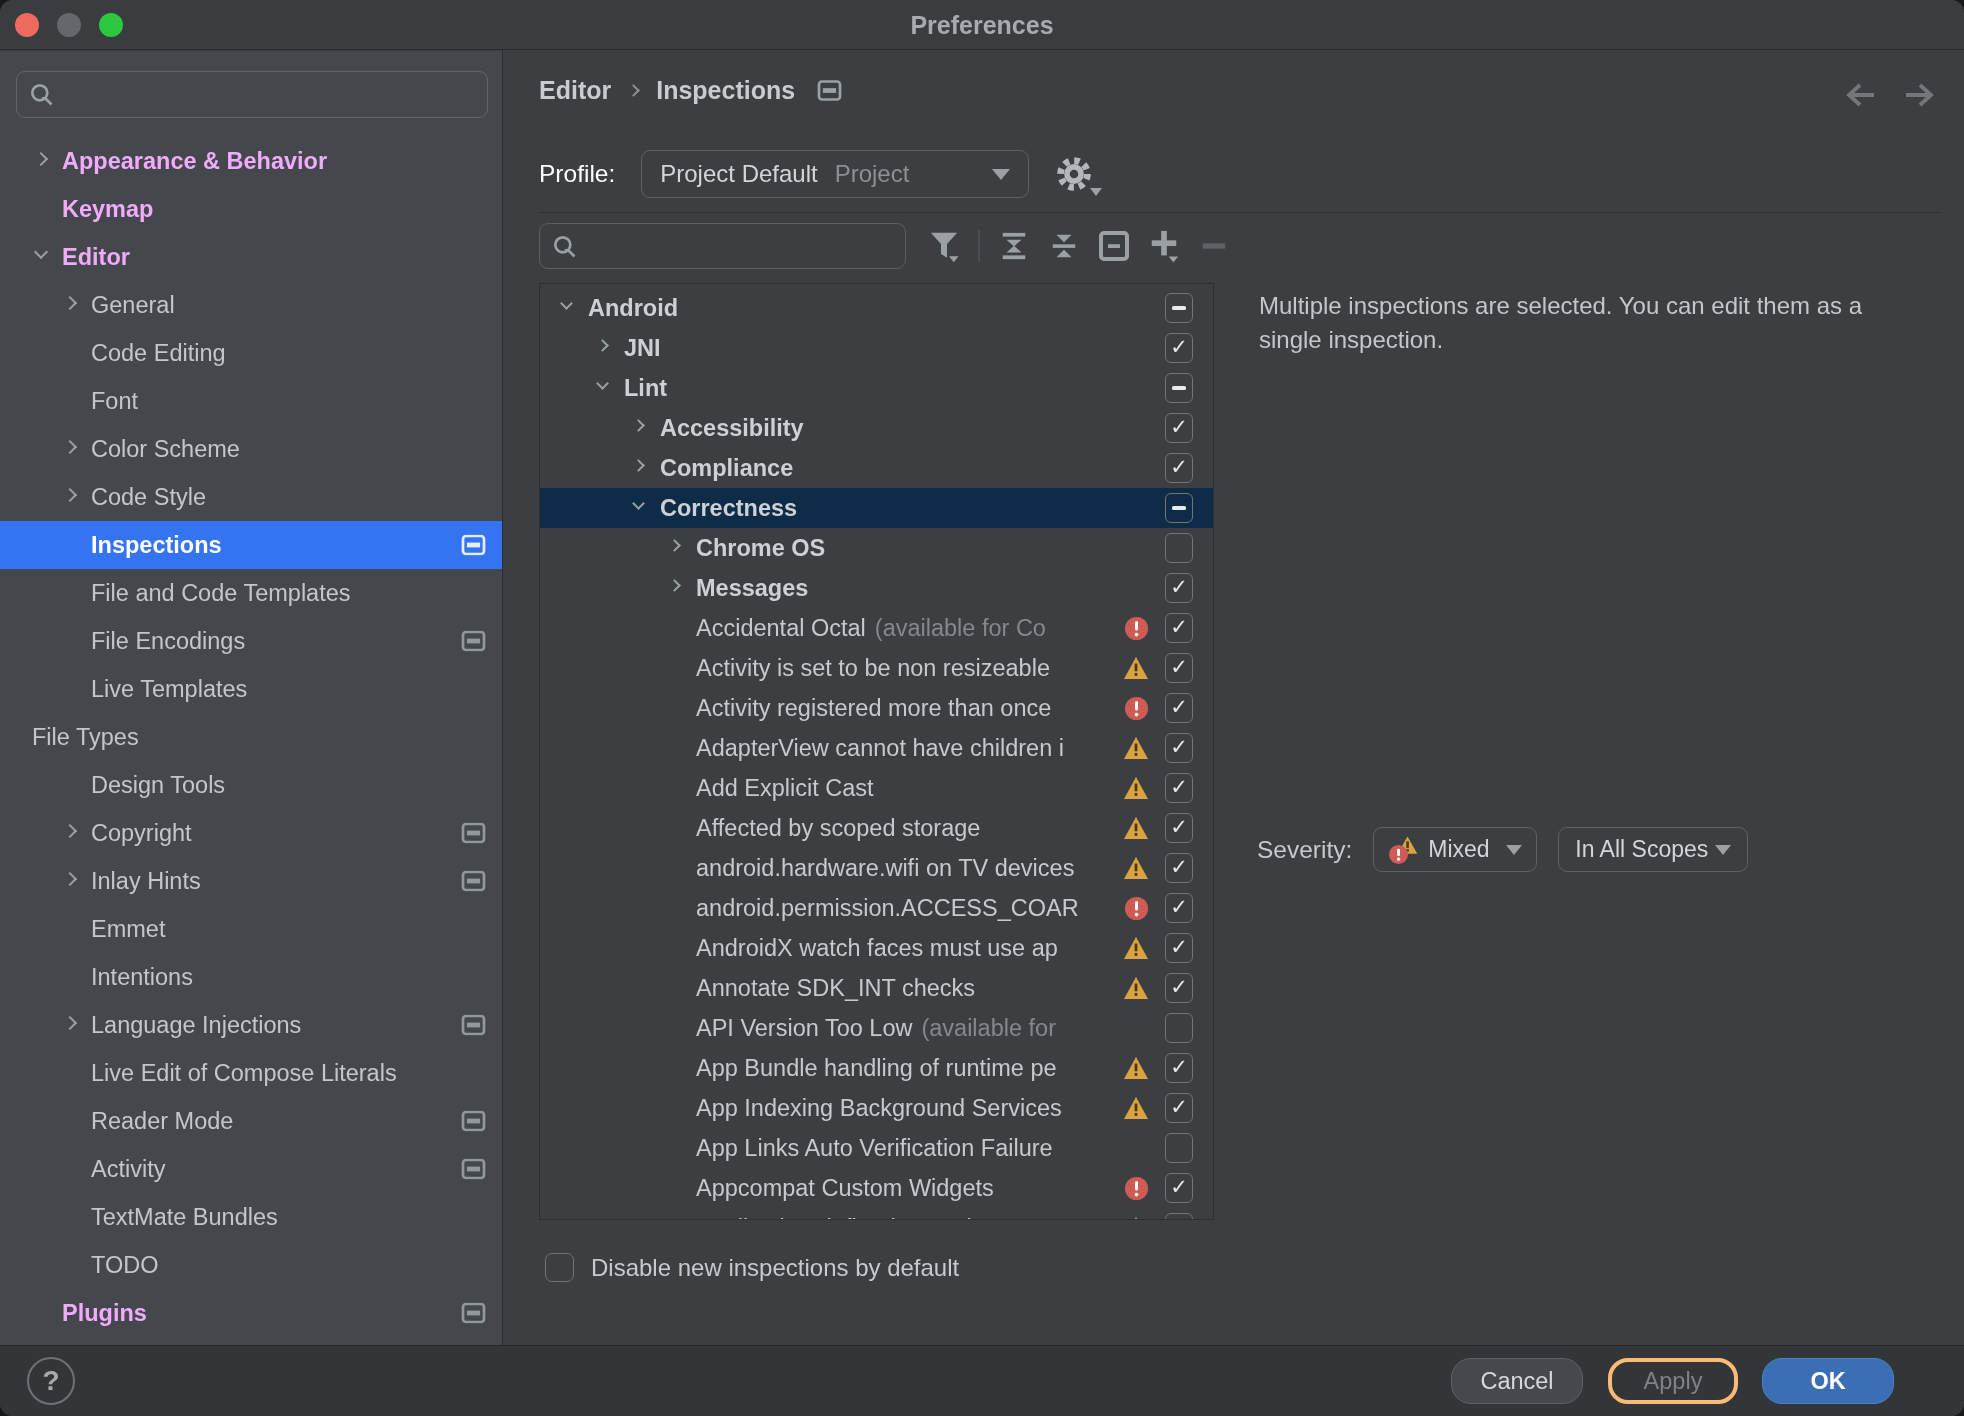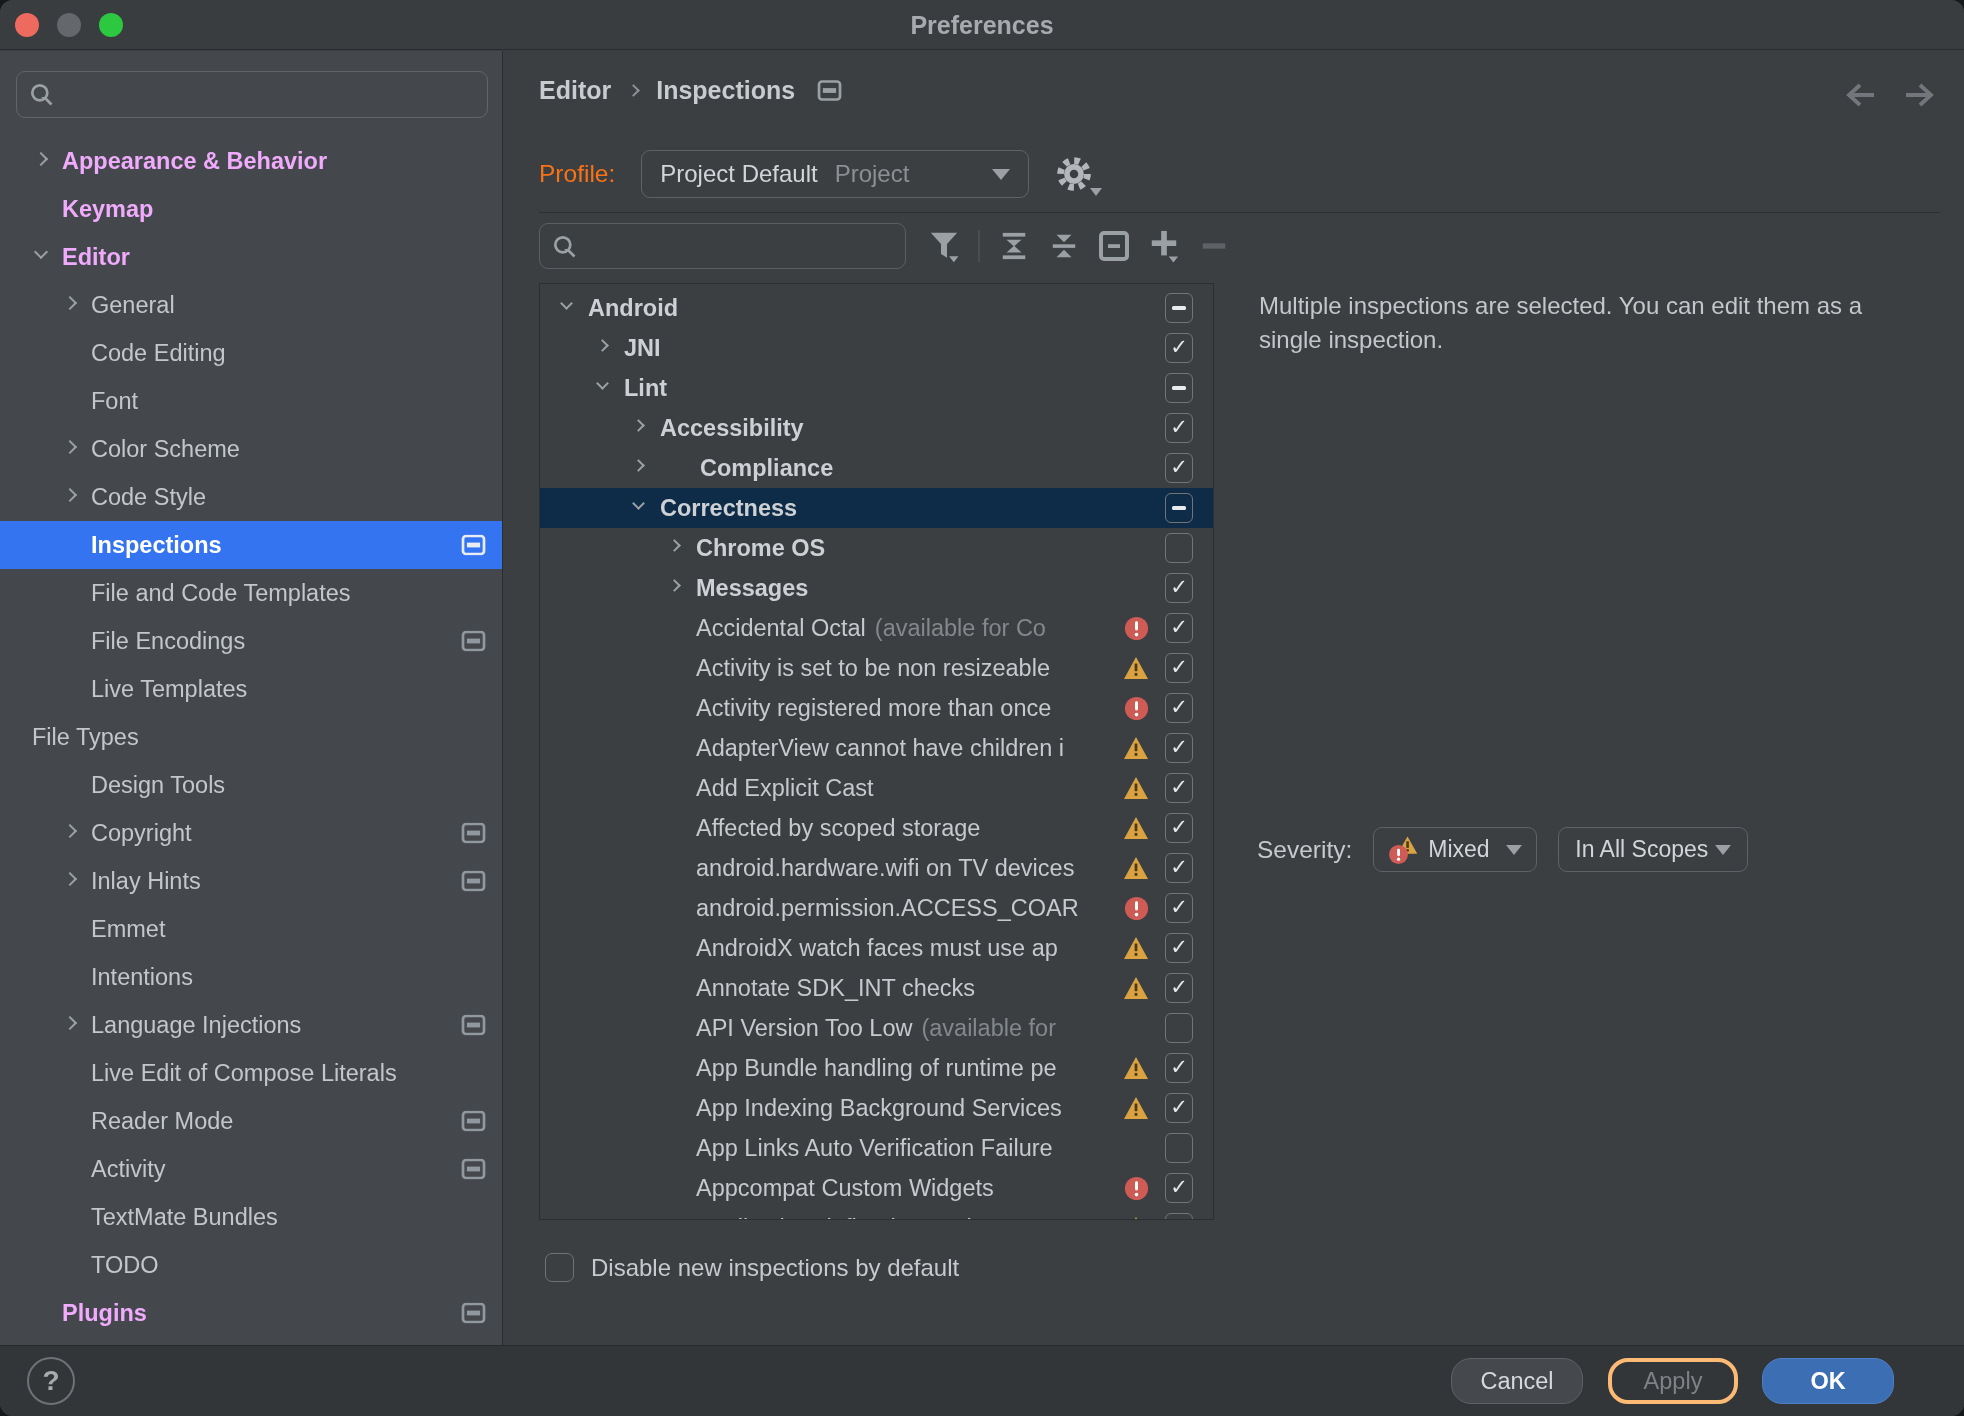--- a/index.html
+++ b/index.html
@@ -35,21 +35,21 @@
   .btn.apply{left:1608px;width:130px;background:transparent;border:4px solid #fdba74;color:#7E8287;}
   .btn.ok{left:1762px;width:132px;background:#3C6EB4;border:1px solid #4D80C6;color:#FFFFFF;font-weight:600;}
   
   .main{position:absolute;left:504px;top:51px;right:0;bottom:71px;background:#3B3F42;}
   .breadcrumb{position:absolute;left:35px;top:25px;display:flex;align-items:center;gap:16px;font-size:25px;font-weight:700;color:#C8CCD0;}
   .bc-sep{width:9px;height:9px;border-right:2.4px solid #8D9196;border-bottom:2.4px solid #8D9196;transform:rotate(-45deg);margin:0 2px;}
   .bc-icon{color:#9BA0A5;display:flex;margin-left:6px;}
   .nav-arrow{position:absolute;top:30px;display:flex;}
   .nav-back{right:86px;} .nav-fwd{right:28px;}
   .profile-row{position:absolute;left:35px;top:99px;display:flex;align-items:center;}
-  .profile-label{font-size:24.5px;color:#f97316;margin-right:26px;}
+  .profile-label{font-size:24.5px;color:#ffffff;margin-right:26px;}
   .dd{border:1.5px solid #5E6267;border-radius:9px;display:flex;align-items:center;padding:0 18px;}
   .profile-dd{width:388px;height:48px;font-size:24px;}
   .dd-main{color:#D2D5D9;}
   .dd-scope{color:#8C9094;margin-left:17px;}
   .caret{width:0;height:0;border-left:9px solid transparent;border-right:9px solid transparent;border-top:11px solid #9CA0A5;margin-left:auto;}
   .caret.sm{border-left-width:8px;border-right-width:8px;border-top-width:10px;}
   .gear-btn{margin-left:27px;position:relative;display:flex;}
   .gear-caret{position:absolute;right:-10px;bottom:-4px;width:0;height:0;border-left:6px solid transparent;border-right:6px solid transparent;border-top:8px solid #9CA0A5;}
   .hsep{position:absolute;left:35px;right:24px;top:161px;height:1px;background:#2D3033;}
   .tb-search{position:absolute;left:35px;top:172px;width:367px;height:46px;border:1.5px solid #5B5F64;border-radius:9px;}
@@ -403,21 +403,21 @@
         <div class="trow bold" style="padding-left: 87px;">
           <span class="t-chev-slot">
             <span class="chev right"></span>
           </span>
           <span class="t-label">
             <span class="t-main">Accessibility</span>
           </span>
           <span class="t-icon"></span>
           <span class="cb checked"></span>
         </div>
-        <div class="trow bold" style="padding-left: 87px; gap: 40px;">
+        <div class="trow bold" style="padding-left: 87px;">
           <span class="t-chev-slot">
             <span class="chev right"></span>
           </span>
           <span class="t-label">
             <span class="t-main">Compliance</span>
           </span>
           <span class="t-icon"></span>
           <span class="cb checked"></span>
         </div>
         <div class="trow bold sel" style="padding-left: 87px;">

